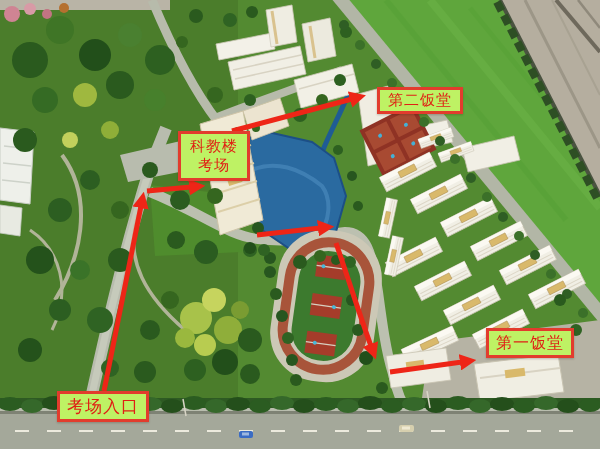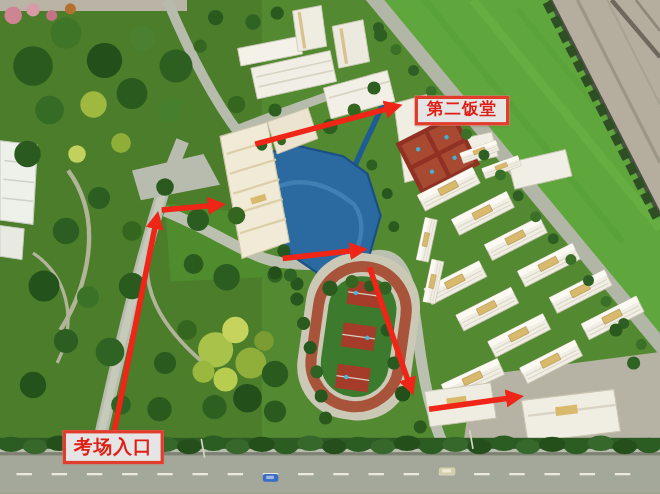--- a/index.html
+++ b/index.html
@@ -1,20 +1,20 @@
 <!DOCTYPE html>
 <html><head>
 <meta charset="utf-8">
 <style>
   html,body{margin:0;padding:0;background:#222;}
   #stage{position:relative;width:600px;height:449px;overflow:hidden;
          font-family:"Liberation Sans",sans-serif;}
   #scene{position:absolute;left:0;top:0;}
-  .map-label{position:absolute;background:#e5e5e5;border:3px solid #e23c2d;
-             color:#e01f14;font-weight:bold;text-align:center;line-height:1.25;
+  .map-label{position:absolute;background:#bef264;border:3px solid #e23c2d;
+             color:#e01f14;font-weight:normal;text-align:center;line-height:1.25;
              padding:2px 7px;box-sizing:border-box;white-space:nowrap;
              letter-spacing:1px;box-shadow:0 1px 2px rgba(60,30,10,.25);}
   #lbl-entrance{left:57px;top:391px;font-size:17px;text-align:right;}
   #lbl-exam{left:178px;top:131px;font-size:15px;padding:3px 9px;}
   #lbl-canteen2{left:377px;top:87px;font-size:15px;padding:1px 8px;}
   #lbl-canteen1{left:486px;top:328px;font-size:16px;}
 </style>
 </head>
 <body>
 
@@ -341,15 +341,20 @@
   <g stroke="#ee2517" stroke-width="5" fill="none">
     <line x1="104" y1="391" x2="141" y2="206" marker-end="url(#ah)"></line>
     <line x1="147" y1="191" x2="191" y2="187" marker-end="url(#ah)"></line>
     <line x1="232" y1="131" x2="352" y2="99" marker-end="url(#ah)"></line>
     <line x1="257" y1="235" x2="320" y2="228" marker-end="url(#ah)"></line>
     <path d="M336,243 C348,278 360,316 371,346" marker-end="url(#ah)"></path>
     <line x1="390" y1="372" x2="462" y2="362" marker-end="url(#ah)"></line>
   </g>
 </svg>
 
+<div class="map-label" id="lbl-exam">
+  <div>科教楼</div>
+  <div>考场</div>
+</div>
 <div class="map-label" id="lbl-canteen2">第二饭堂</div>
+<div class="map-label" id="lbl-canteen1">第一饭堂</div>
 <div class="map-label" id="lbl-entrance">考场入口</div>
 </div>
 
 </body></html>

